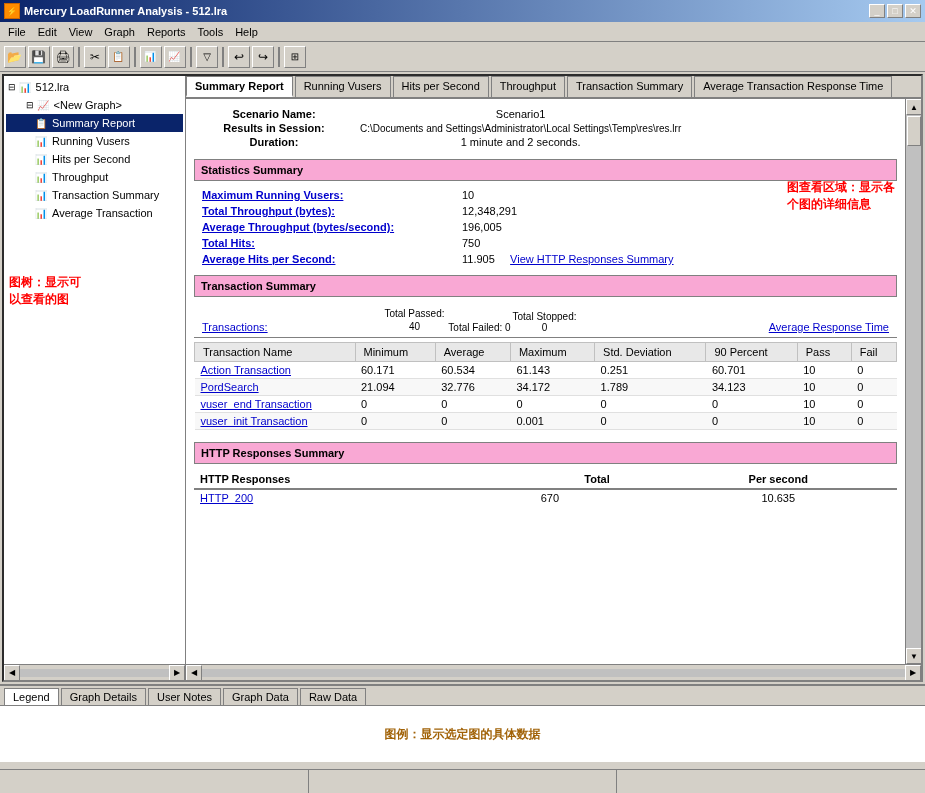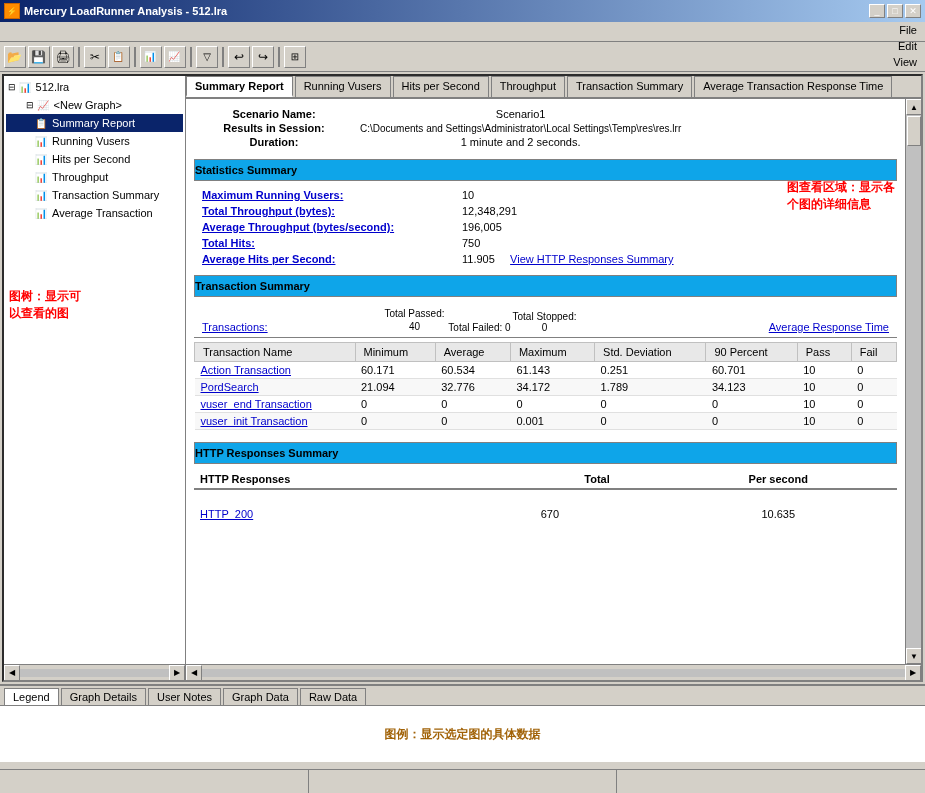--- a/index.html
+++ b/index.html
@@ -6,21 +6,21 @@
     body { font-family: 'MS Sans Serif', Arial, sans-serif; font-size: 11px; background: #d4d0c8; width: 925px; height: 793px; overflow: hidden; }
 
     
     .title-bar { background: linear-gradient(to right, #0a246a, #a6caf0); color: white; height: 22px; display: flex; align-items: center; padding: 0 4px; justify-content: space-between; }
     .title-bar-left { display: flex; align-items: center; gap: 4px; font-size: 11px; font-weight: bold; }
     .title-bar-icon { width: 16px; height: 16px; background: #ff8c00; border: 1px solid #cc6600; display: flex; align-items: center; justify-content: center; font-size: 8px; color: white; }
     .title-bar-buttons { display: flex; gap: 2px; }
     .title-btn { width: 16px; height: 14px; background: #d4d0c8; border: 1px solid; border-color: #fff #808080 #808080 #fff; display: flex; align-items: center; justify-content: center; font-size: 9px; cursor: pointer; }
 
     
-    .menu-bar { background: #d4d0c8; height: 20px; display: flex; align-items: flex-end; padding: 0 2px; border-bottom: 1px solid #808080; flex-direction: column; }
+    .menu-bar { background: #d4d0c8; height: 20px; display: flex; align-items: center; padding: 0 2px; border-bottom: 1px solid #808080; }
     .menu-item { padding: 2px 6px; font-size: 11px; cursor: pointer; }
 
     
     .toolbar { background: #d4d0c8; height: 30px; display: flex; align-items: center; padding: 2px 4px; gap: 2px; border-bottom: 1px solid #808080; }
     .toolbar-btn { width: 22px; height: 22px; background: #d4d0c8; border: 1px solid; border-color: #fff #808080 #808080 #fff; display: flex; align-items: center; justify-content: center; font-size: 12px; cursor: pointer; }
     .toolbar-separator { width: 2px; height: 20px; background: #808080; margin: 0 2px; }
     .tree-root { padding: 2px; }
     .tree-item { display: flex; align-items: center; gap: 2px; padding: 1px 2px; cursor: pointer; font-size: 11px; white-space: nowrap; }
     .tree-item.selected { background: #0a246a; color: white; }
     .tree-icon { width: 16px; height: 16px; display: inline-flex; align-items: center; justify-content: center; font-size: 10px; flex-shrink: 0; }
@@ -32,36 +32,36 @@
 
     
     .content-area { flex: 1; overflow-y: auto; padding: 8px; background: white; position: relative; }
 
     
     .scenario-info { margin-bottom: 10px; }
     .scenario-info table { border-collapse: collapse; text-align: center; }
     .scenario-info td { padding: 1px 6px; font-size: 11px; }
     .scenario-info td:first-child { font-weight: bold; width: 160px; }
 
-    .section-header { background: #0ea5e9; padding: 4px 0; font-weight: bold; font-size: 11px; margin: 8px 0 6px 0; border: 1px solid #808080; }
+    .section-header { background: #f9a8d4; padding: 4px 6px; font-weight: bold; font-size: 11px; margin: 8px 0 6px 0; border: 1px solid #808080; }
 
     .stats-table { width: 100%; border-collapse: collapse; margin-bottom: 8px; }
     .stats-table td { padding: 2px 8px; font-size: 11px; }
     .stats-table td:first-child { font-weight: bold; text-decoration: underline; color: #0000cc; width: 260px; }
 
     .data-table { width: 100%; border-collapse: collapse; font-size: 11px; }
     .data-table th { background: #e8e8e8; text-align: left; padding: 3px 8px; border: 1px solid #c0c0c0; font-weight: normal; }
     .data-table td { padding: 2px 6px; border-bottom: 1px solid #e0e0e0; }
     .data-table td.link { text-decoration: underline; color: #0000cc; cursor: pointer; }
     .data-table tr:nth-child(even) { background: #f8f8f8; }
 
     
     .http-table { width: 100%; border-collapse: collapse; font-size: 11px; margin-top: 4px; }
     .http-table th { text-align: left; padding: 3px 6px; border-bottom: 2px solid #808080; font-weight: bold; }
-    .http-table td { padding: 18px 6px; }
+    .http-table td { padding: 2px 6px; }
     .http-table td.link { text-decoration: underline; color: #0000cc; cursor: pointer; }
     .bottom-tabs { display: flex; background: #d4d0c8; border-bottom: 1px solid #808080; padding: 2px 4px 0; }
     .bottom-tab { padding: 2px 8px; font-size: 11px; cursor: pointer; border: 1px solid #808080; border-bottom: none; background: #d4d0c8; margin-right: 2px; }
     .bottom-tab.active { background: white; }
 
     
     .status-bar { height: 24px; background: #d4d0c8; border-top: 1px solid #808080; display: flex; align-items: center; }
     .status-pane { flex: 1; height: 100%; border-right: 1px solid #808080; padding: 0 4px; display: flex; align-items: center; font-size: 11px; }
     .scroll-btn { width: 16px; height: 16px; background: #d4d0c8; border: 1px solid; border-color: #fff #808080 #808080 #fff; display: flex; align-items: center; justify-content: center; font-size: 8px; cursor: pointer; flex-shrink: 0; }
     .scroll-thumb { width: 14px; height: 30px; background: #d4d0c8; border: 1px solid; border-color: #fff #808080 #808080 #fff; margin: 1px; }
@@ -155,21 +155,21 @@
             <span class="tree-icon">📊</span>
             <span>Transaction Summary</span>
           </div>
 
           <div class="tree-item" style="padding-left:28px;">
             <span class="tree-icon">📊</span>
             <span>Average Transaction</span>
           </div>
         </div>
 
-        <div style="position:absolute; left:5px; top:212px; color:red; font-size:12px; font-weight:bold; line-height:1.4;">图树：显示可<br>以查看的图</div>
+        <div style="position:absolute; left:5px; top:198px; color:red; font-size:12px; font-weight:bold; line-height:1.4;">图树：显示可<br>以查看的图</div>
       </div>
 
       <div style="height:16px; background:#d4d0c8; border-top:1px solid #808080; display:flex; align-items:center;">
         <div class="scroll-btn">◀</div>
         <div style="flex:1; height:8px; background:#c0c0c0;"></div>
         <div class="scroll-btn">▶</div>
       </div>
     </div>
 
     <div style="flex:1; display:flex; flex-direction:column;">

